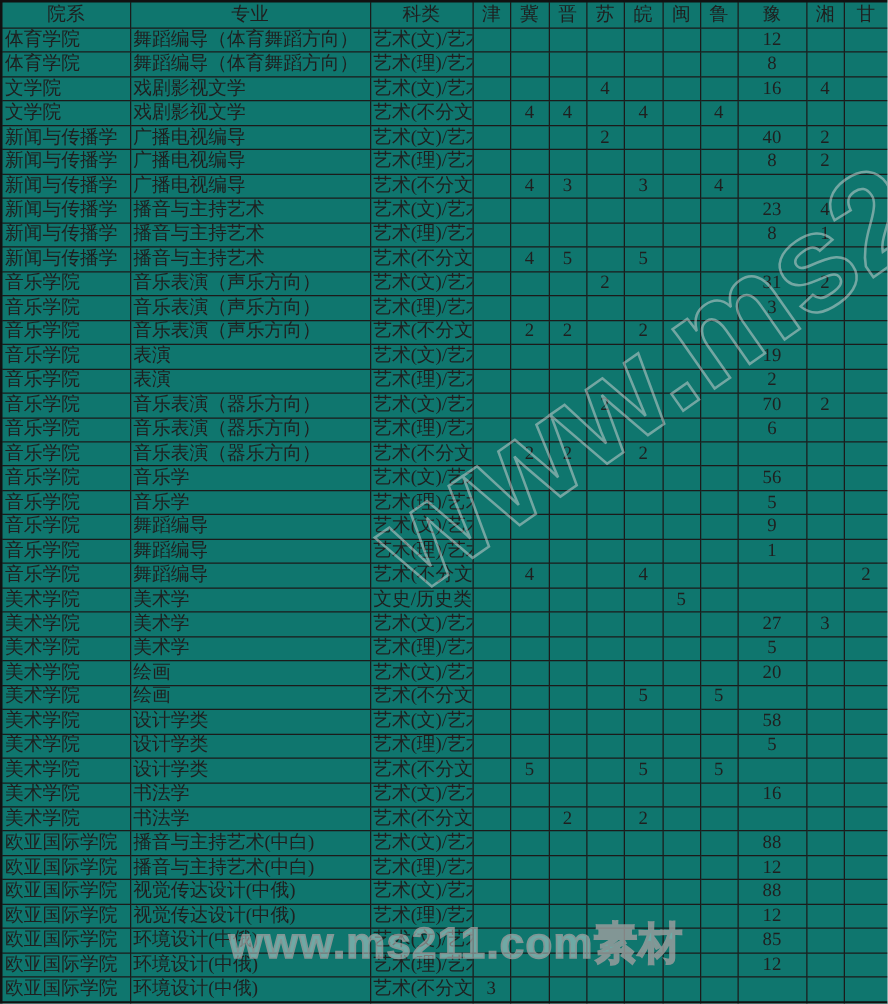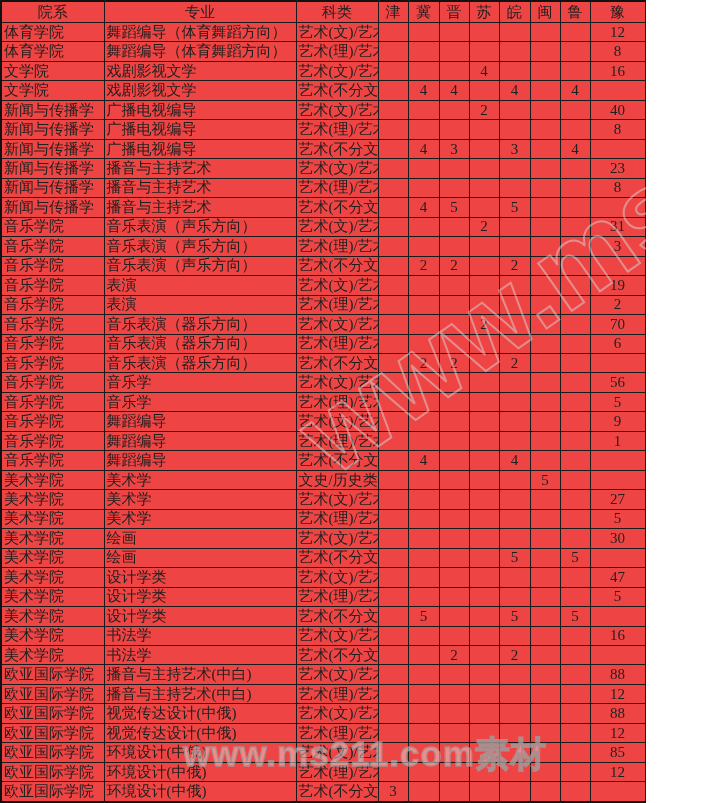--- a/index.html
+++ b/index.html
@@ -1,20 +1,20 @@
 <!DOCTYPE html>
 <html><head>
 <meta charset="utf-8">
 <style>
   html, body { margin: 0; padding: 0; background: #ffffff; }
   #page {
     position: relative;
-    width: 646px;
+    width: 710px;
     height: 803px;
-    background: #ef4444;
+    background: #0f766e;
     overflow: hidden;
     font-family: "Liberation Serif", "DejaVu Serif", serif;
   }
   table#grid {
     position: absolute;
     top: 0; left: 0;
     width: 710px;
     height: 803px;
     border-collapse: collapse;
     table-layout: fixed;
@@ -496,21 +496,21 @@
           <td class="c-text">美术学院</td>
           <td class="c-text">绘画</td>
           <td class="c-text">艺术(文)/艺术</td>
           <td class="c-num"></td>
           <td class="c-num"></td>
           <td class="c-num"></td>
           <td class="c-num"></td>
           <td class="c-num"></td>
           <td class="c-num"></td>
           <td class="c-num"></td>
-          <td class="c-num">30</td>
+          <td class="c-num">20</td>
           <td class="c-num"></td>
           <td class="c-num"></td>
         </tr>
         <tr>
           <td class="c-text">美术学院</td>
           <td class="c-text">绘画</td>
           <td class="c-text">艺术(不分文理</td>
           <td class="c-num"></td>
           <td class="c-num"></td>
           <td class="c-num"></td>
@@ -526,21 +526,21 @@
           <td class="c-text">美术学院</td>
           <td class="c-text">设计学类</td>
           <td class="c-text">艺术(文)/艺术</td>
           <td class="c-num"></td>
           <td class="c-num"></td>
           <td class="c-num"></td>
           <td class="c-num"></td>
           <td class="c-num"></td>
           <td class="c-num"></td>
           <td class="c-num"></td>
-          <td class="c-num">47</td>
+          <td class="c-num">58</td>
           <td class="c-num"></td>
           <td class="c-num"></td>
         </tr>
         <tr>
           <td class="c-text">美术学院</td>
           <td class="c-text">设计学类</td>
           <td class="c-text">艺术(理)/艺术</td>
           <td class="c-num"></td>
           <td class="c-num"></td>
           <td class="c-num"></td>

